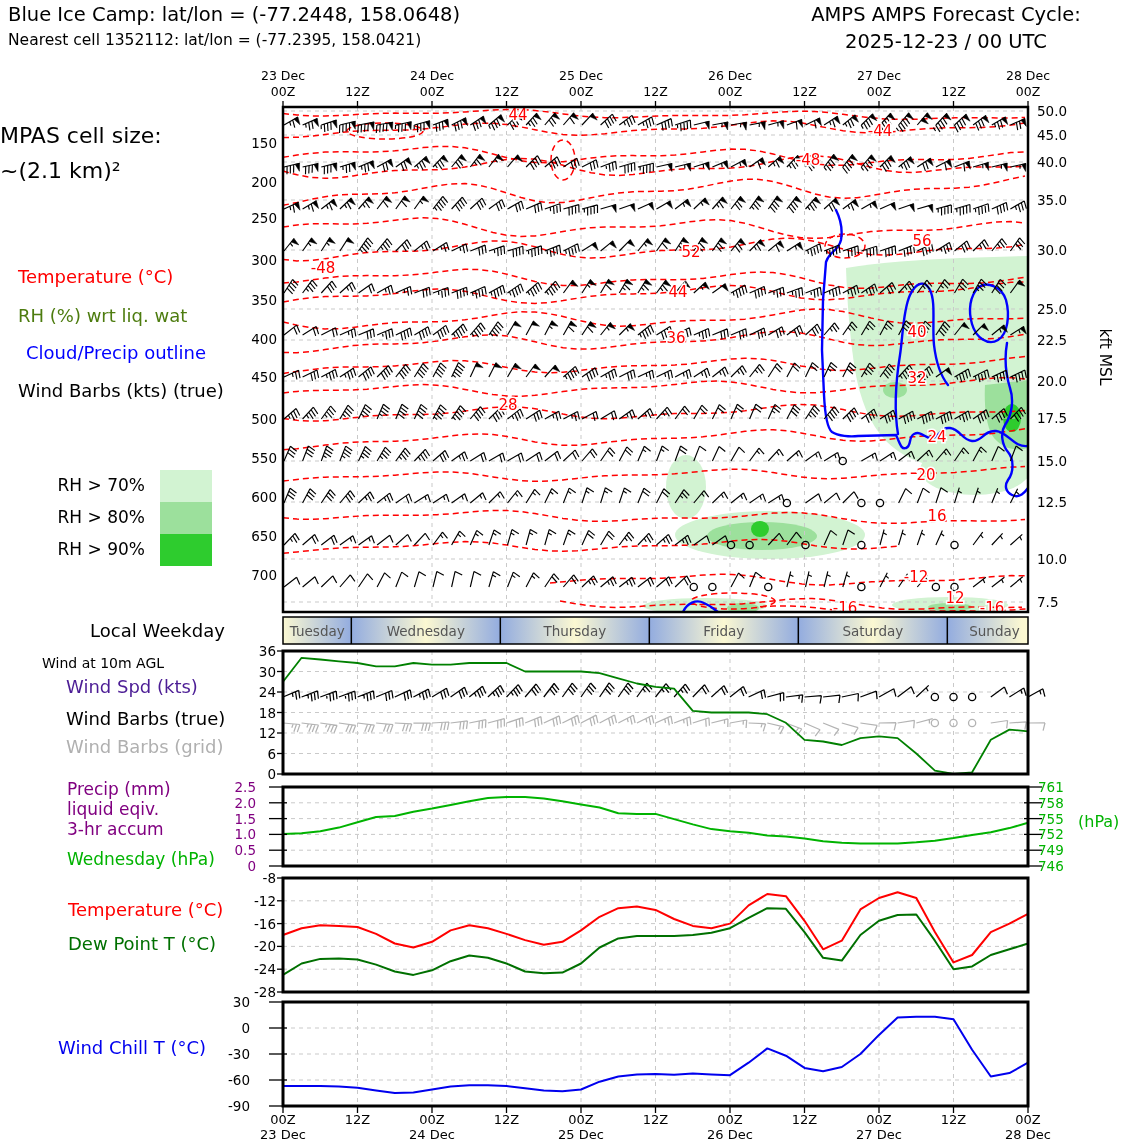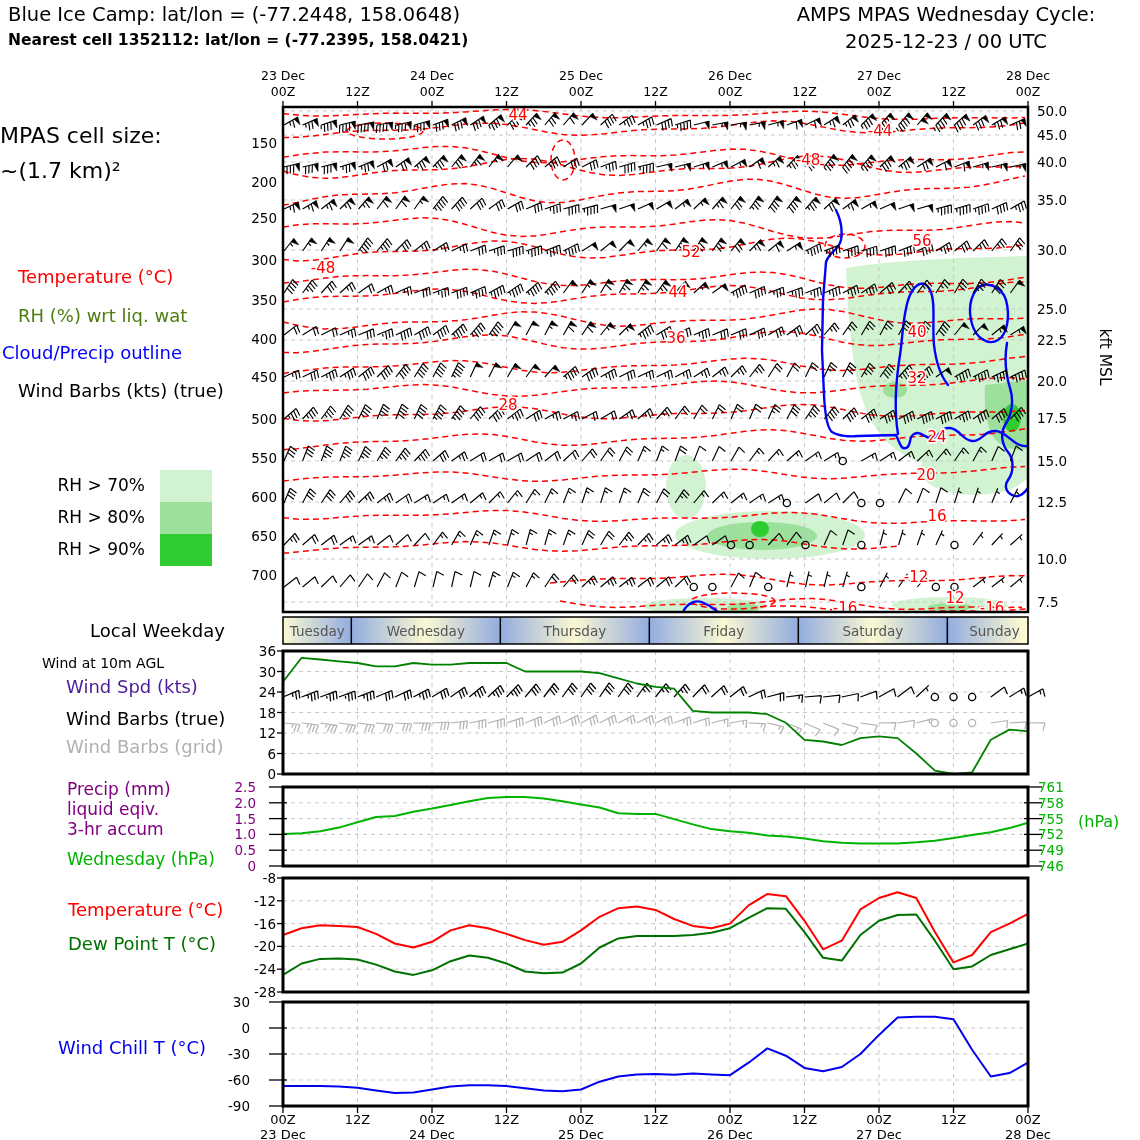--- a/index.html
+++ b/index.html
@@ -1,21 +1,21 @@
 <!DOCTYPE html>
 <html><head>
 <meta charset="utf-8">
 <style>
   html,body{margin:0;padding:0;background:#ffffff;}
   .page{position:relative;width:1140px;height:1140px;background:#ffffff;overflow:hidden;
         font-family:"DejaVu Sans","Liberation Sans",sans-serif;color:#000;}
   .abs{position:absolute;white-space:nowrap;}
   #gfx{position:absolute;left:0;top:0;width:1140px;height:1140px;}
   .t-big{font-size:19.5px;}
-  .t-sub{font-size:15.5px;font-weight:bold;}
+  .t-sub{font-size:15.5px;}
   .t-cell{font-size:22px;line-height:35px;text-align:left;}
   .t-leg{font-size:18px;}
   .t-rh{font-size:17px;}
   .t-small{font-size:14px;}
   .t-p3{font-size:17px;line-height:20px;}
   .c-red{color:#ff0000;}
   .c-green-bright{color:#4d7c0f;}
   .c-blue{color:#0000ff;}
   .c-green-wind{color:#4c1d95;}
   .c-green-pres{color:#00b300;}
@@ -26,30 +26,30 @@
   .rh-swatch{position:absolute;left:160px;width:52px;height:32px;}
   .center{text-align:center;}
 </style>
 </head>
 <body>
 
 <div class="page">
 
   <div class="abs t-big" style="left:8px;top:3px;">Blue Ice Camp: lat/lon = (-77.2448, 158.0648)</div>
   <div class="abs t-sub" style="left:8px;top:31px;">Nearest cell 1352112: lat/lon = (-77.2395, 158.0421)</div>
-  <div class="abs t-big center" style="left:758px;top:3px;width:376px;">AMPS MPAS Wednesday Cycle:</div>
+  <div class="abs t-big center" style="left:758px;top:3px;width:376px;">AMPS AMPS Forecast Cycle:</div>
   <div class="abs t-big center" style="left:758px;top:30px;width:376px;">2025-12-23 / 00 UTC</div>
 
   <div class="abs t-cell" style="left:0px;top:118px;width:216px;">
     <div>MPAS cell size:</div>
-    <div>~(1.7 km)²</div>
+    <div>~(2.1 km)²</div>
   </div>
   <div class="abs t-leg c-red" style="left:18px;top:266px;">Temperature (°C)</div>
   <div class="abs t-leg c-green-bright" style="left:18px;top:305px;">RH (%) wrt liq. wat</div>
-  <div class="abs t-leg c-blue" style="left:2px;top:342px;">Cloud/Precip outline</div>
+  <div class="abs t-leg c-blue" style="left:26px;top:342px;">Cloud/Precip outline</div>
   <div class="abs t-leg" style="left:18px;top:380px;">Wind Barbs (kts) (true)</div>
 
   <div class="abs t-rh" style="left:0px;top:475px;width:145px;text-align:right;">RH &gt; 70%</div>
   <div class="abs t-rh" style="left:0px;top:507px;width:145px;text-align:right;">RH &gt; 80%</div>
   <div class="abs t-rh" style="left:0px;top:539px;width:145px;text-align:right;">RH &gt; 90%</div>
   <div class="rh-swatch" style="top:470px;background:#d2f3d2;"></div>
   <div class="rh-swatch" style="top:502px;background:#9ce09c;"></div>
   <div class="rh-swatch" style="top:534px;background:#2ecc2e;"></div>
 
   <div class="abs t-leg center" style="left:55px;top:620px;width:205px;">Local Weekday</div>

